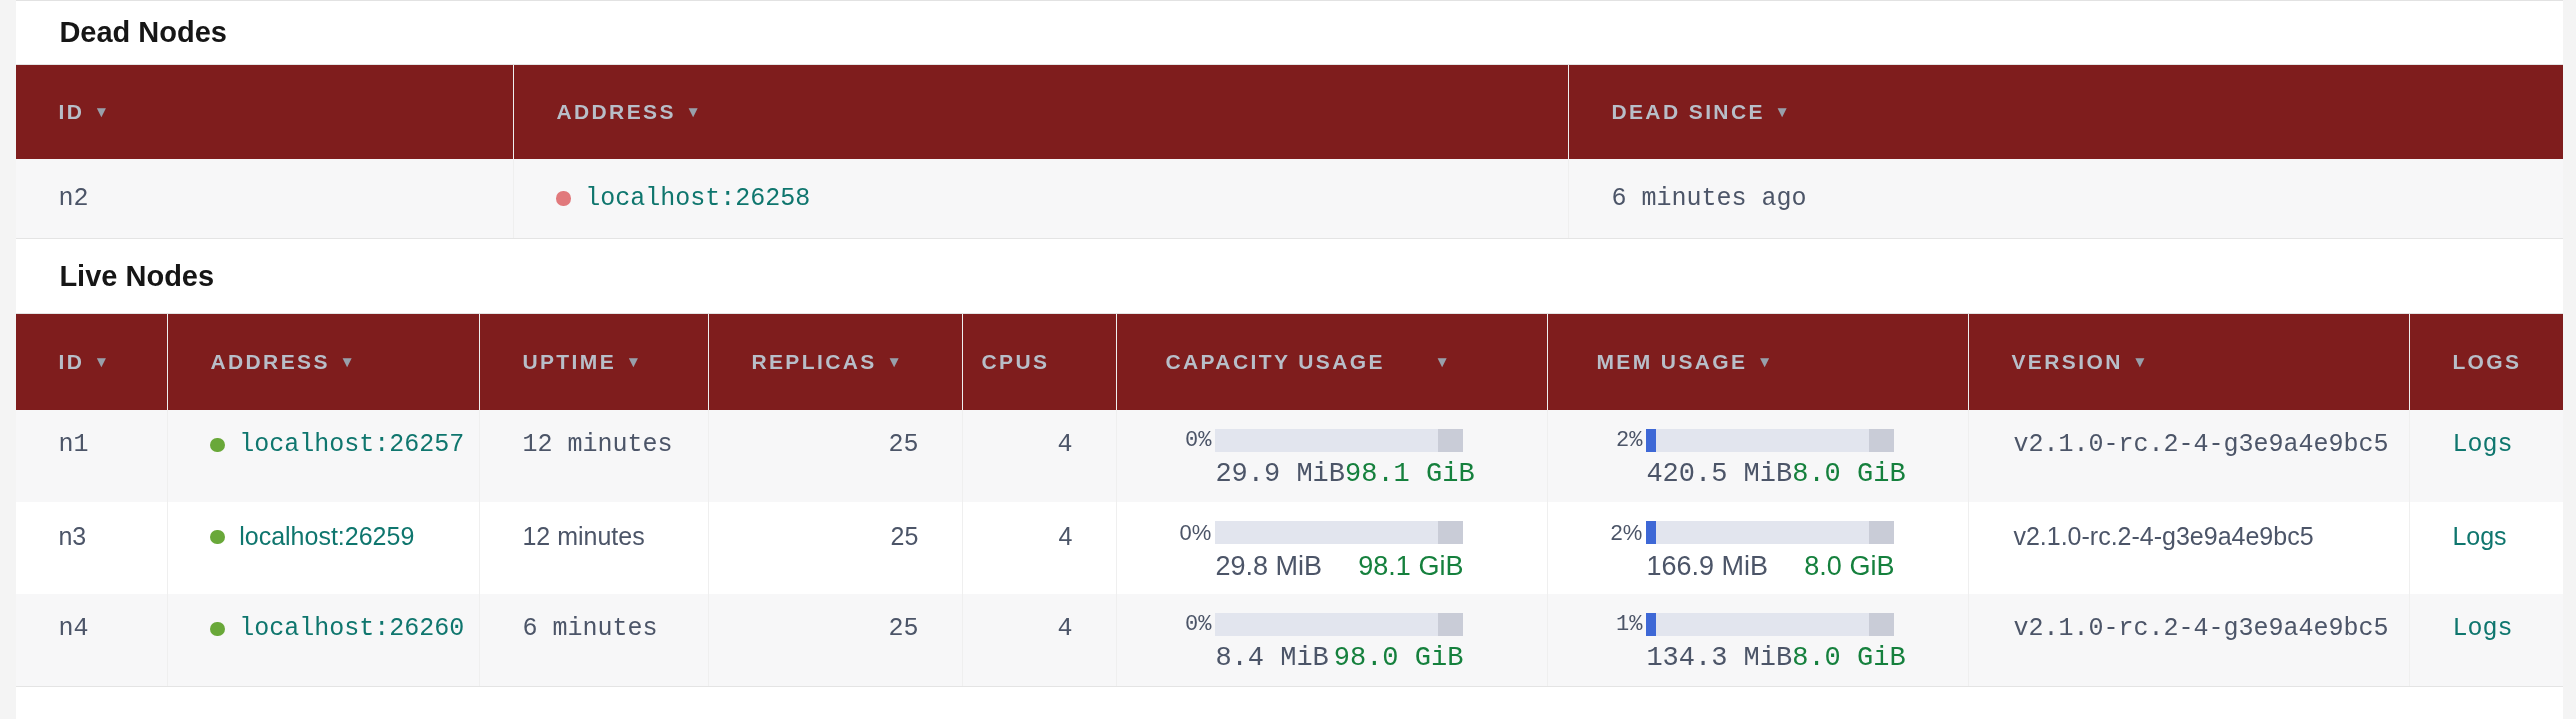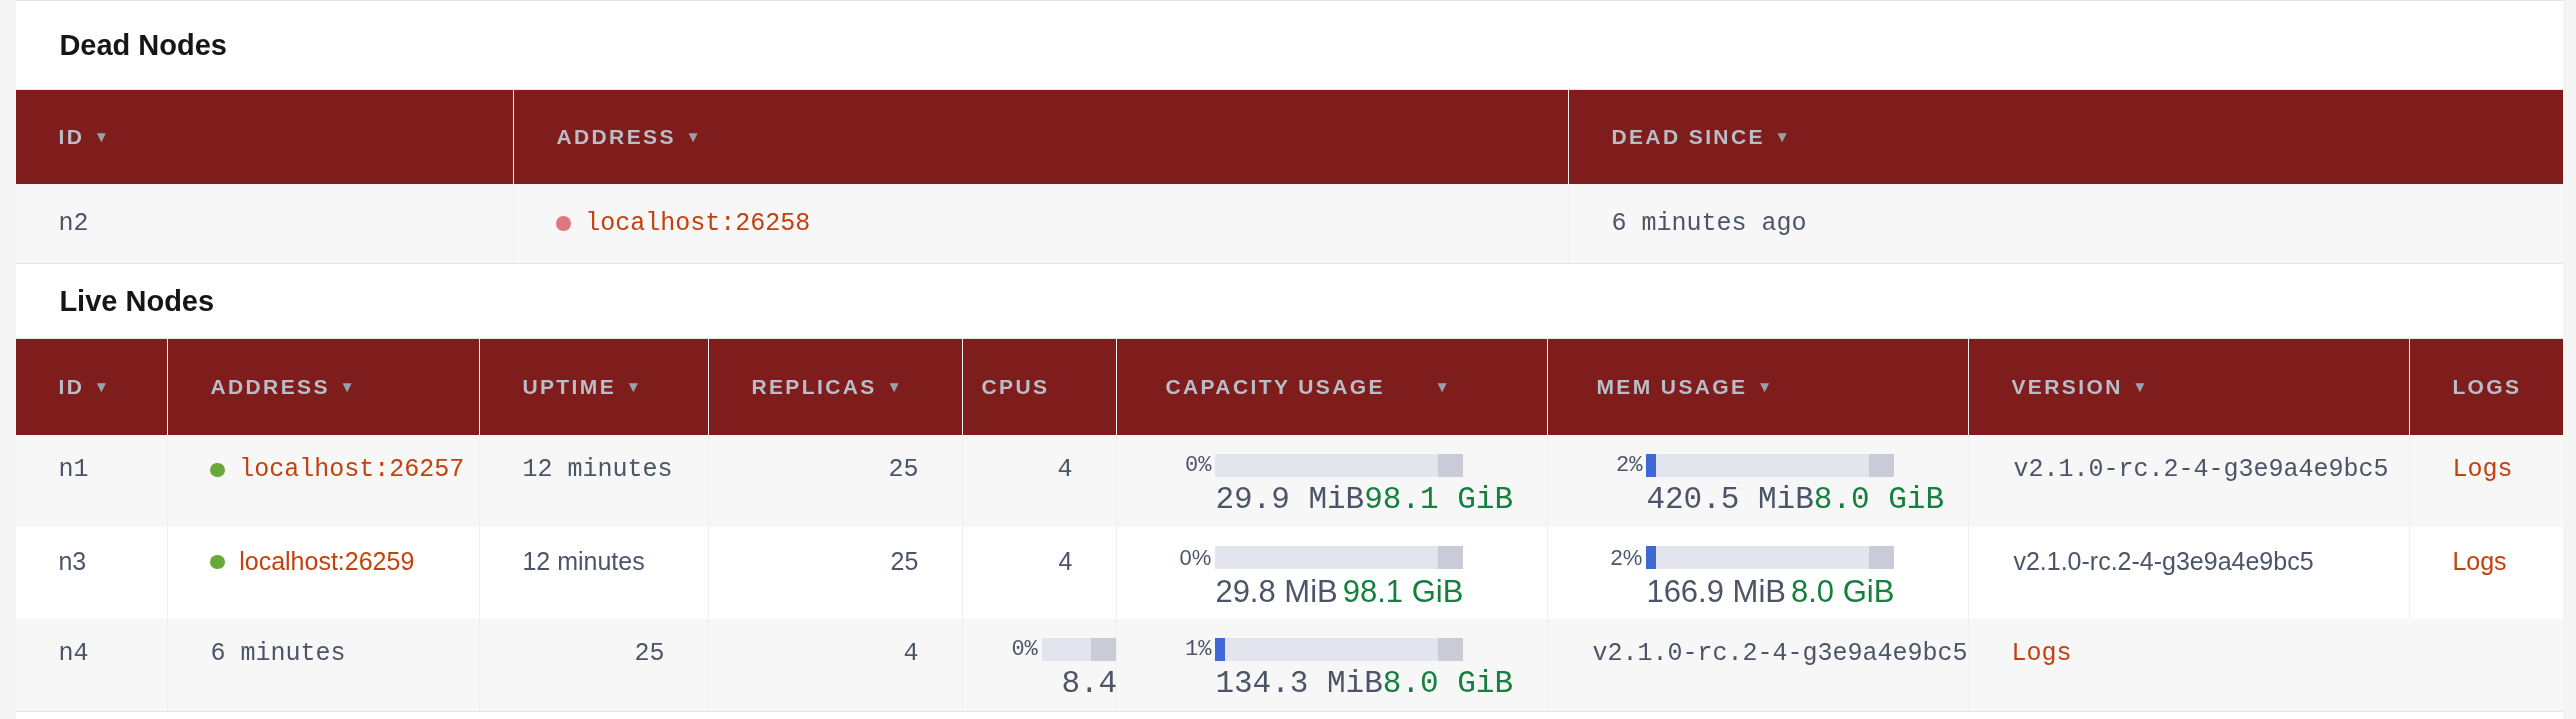--- a/index.html
+++ b/index.html
@@ -19,21 +19,21 @@
   .section-title {
     font-size:29px;
     font-weight:bold;
     color:#161616;
     padding-left:43px;
     display:flex;
     align-items:center;
     border-bottom:1.9px solid #e4e4e4;
     background:#fff;
   }
-  .title-dead { height:89px; }
+  .title-dead { height:64px; }
   .title-live { height:75px; }
 
   .grid { display:grid; }
   .grid-dead { grid-template-columns:497px 1055px 1fr; }
   .grid-live { grid-template-columns:151px 312px 229px 254px 154px 431px 421px 441px 1fr; }
 
   .cell { padding-left:42px; overflow:hidden; }
   .grid .cell:not(:first-child) { border-left:1.9px solid #efefef; }
 
   
@@ -62,33 +62,33 @@
   .addr { display:flex; align-items:center; }
   .tr-live .addr { align-items:flex-start; }
   .dot {
     width:14.4px; height:14.4px; border-radius:50%;
     display:inline-block; flex:0 0 14.4px;
     margin-right:14.4px;
   }
   .tr-live .dot { margin-top:8.7px; }
   .dot-live { background:#69a839; }
   .dot-dead { background:#e1797c; }
-  a.link { color:#c2410c; text-decoration:none; cursor:pointer; }
+  a.link { color:#0f766e; text-decoration:none; cursor:pointer; }
 
   
   .cell.usage { padding-left:48px; padding-top:15.4px; }
   .usage-top { display:flex; align-items:center; height:31px; }
   .pct { width:46px; text-align:right; margin-right:3.8px; font-size:22px; color:#4c5568; line-height:31px; }
   .bar { position:relative; width:248px; height:23px; background:#e2e5ee; }
   .bar .fill { position:absolute; left:0; top:0; bottom:0; background:#3e68d6; }
   .bar .cap { position:absolute; right:0; top:0; bottom:0; width:25px; background:#c9ccd7; }
   .usage-bottom {
     margin:3.8px 0 0 50px; width:248px;
     display:flex; justify-content:space-between;
-    font-size:31px; line-height:29px; white-space:nowrap;
+    font-size:27px; line-height:29px; white-space:nowrap;
   }
   .usage-bottom .used { color:#4c5568; }
   .usage-bottom .total { color:#15803d; }
   .version-cell { white-space:nowrap; }
 </style>
 </head>
 <body>
 
 <div class="panel">
 
@@ -234,20 +234,24 @@
       </div>
     </div>
     <div class="cell version-cell" style="padding-left:44px;">v2.1.0-rc.2-4-g3e9a4e9bc5</div>
     <div class="cell">
       <a class="link">Logs</a>
     </div>
   </div>
 
   <div class="grid grid-live tr tr-live alt table-end">
     <div class="cell">n4</div>
+    <div class="cell addr">
+      <span class="dot dot-live"></span>
+      <a class="link">localhost:26260</a>
+    </div>
     <div class="cell">6 minutes</div>
     <div class="cell num">25</div>
     <div class="cell num">4</div>
     <div class="cell usage">
       <div class="usage-top">
         <span class="pct">0%</span>
         <div class="bar">
           <div class="fill" style="width: 0px;"></div>
           <div class="cap"></div>
         </div>

